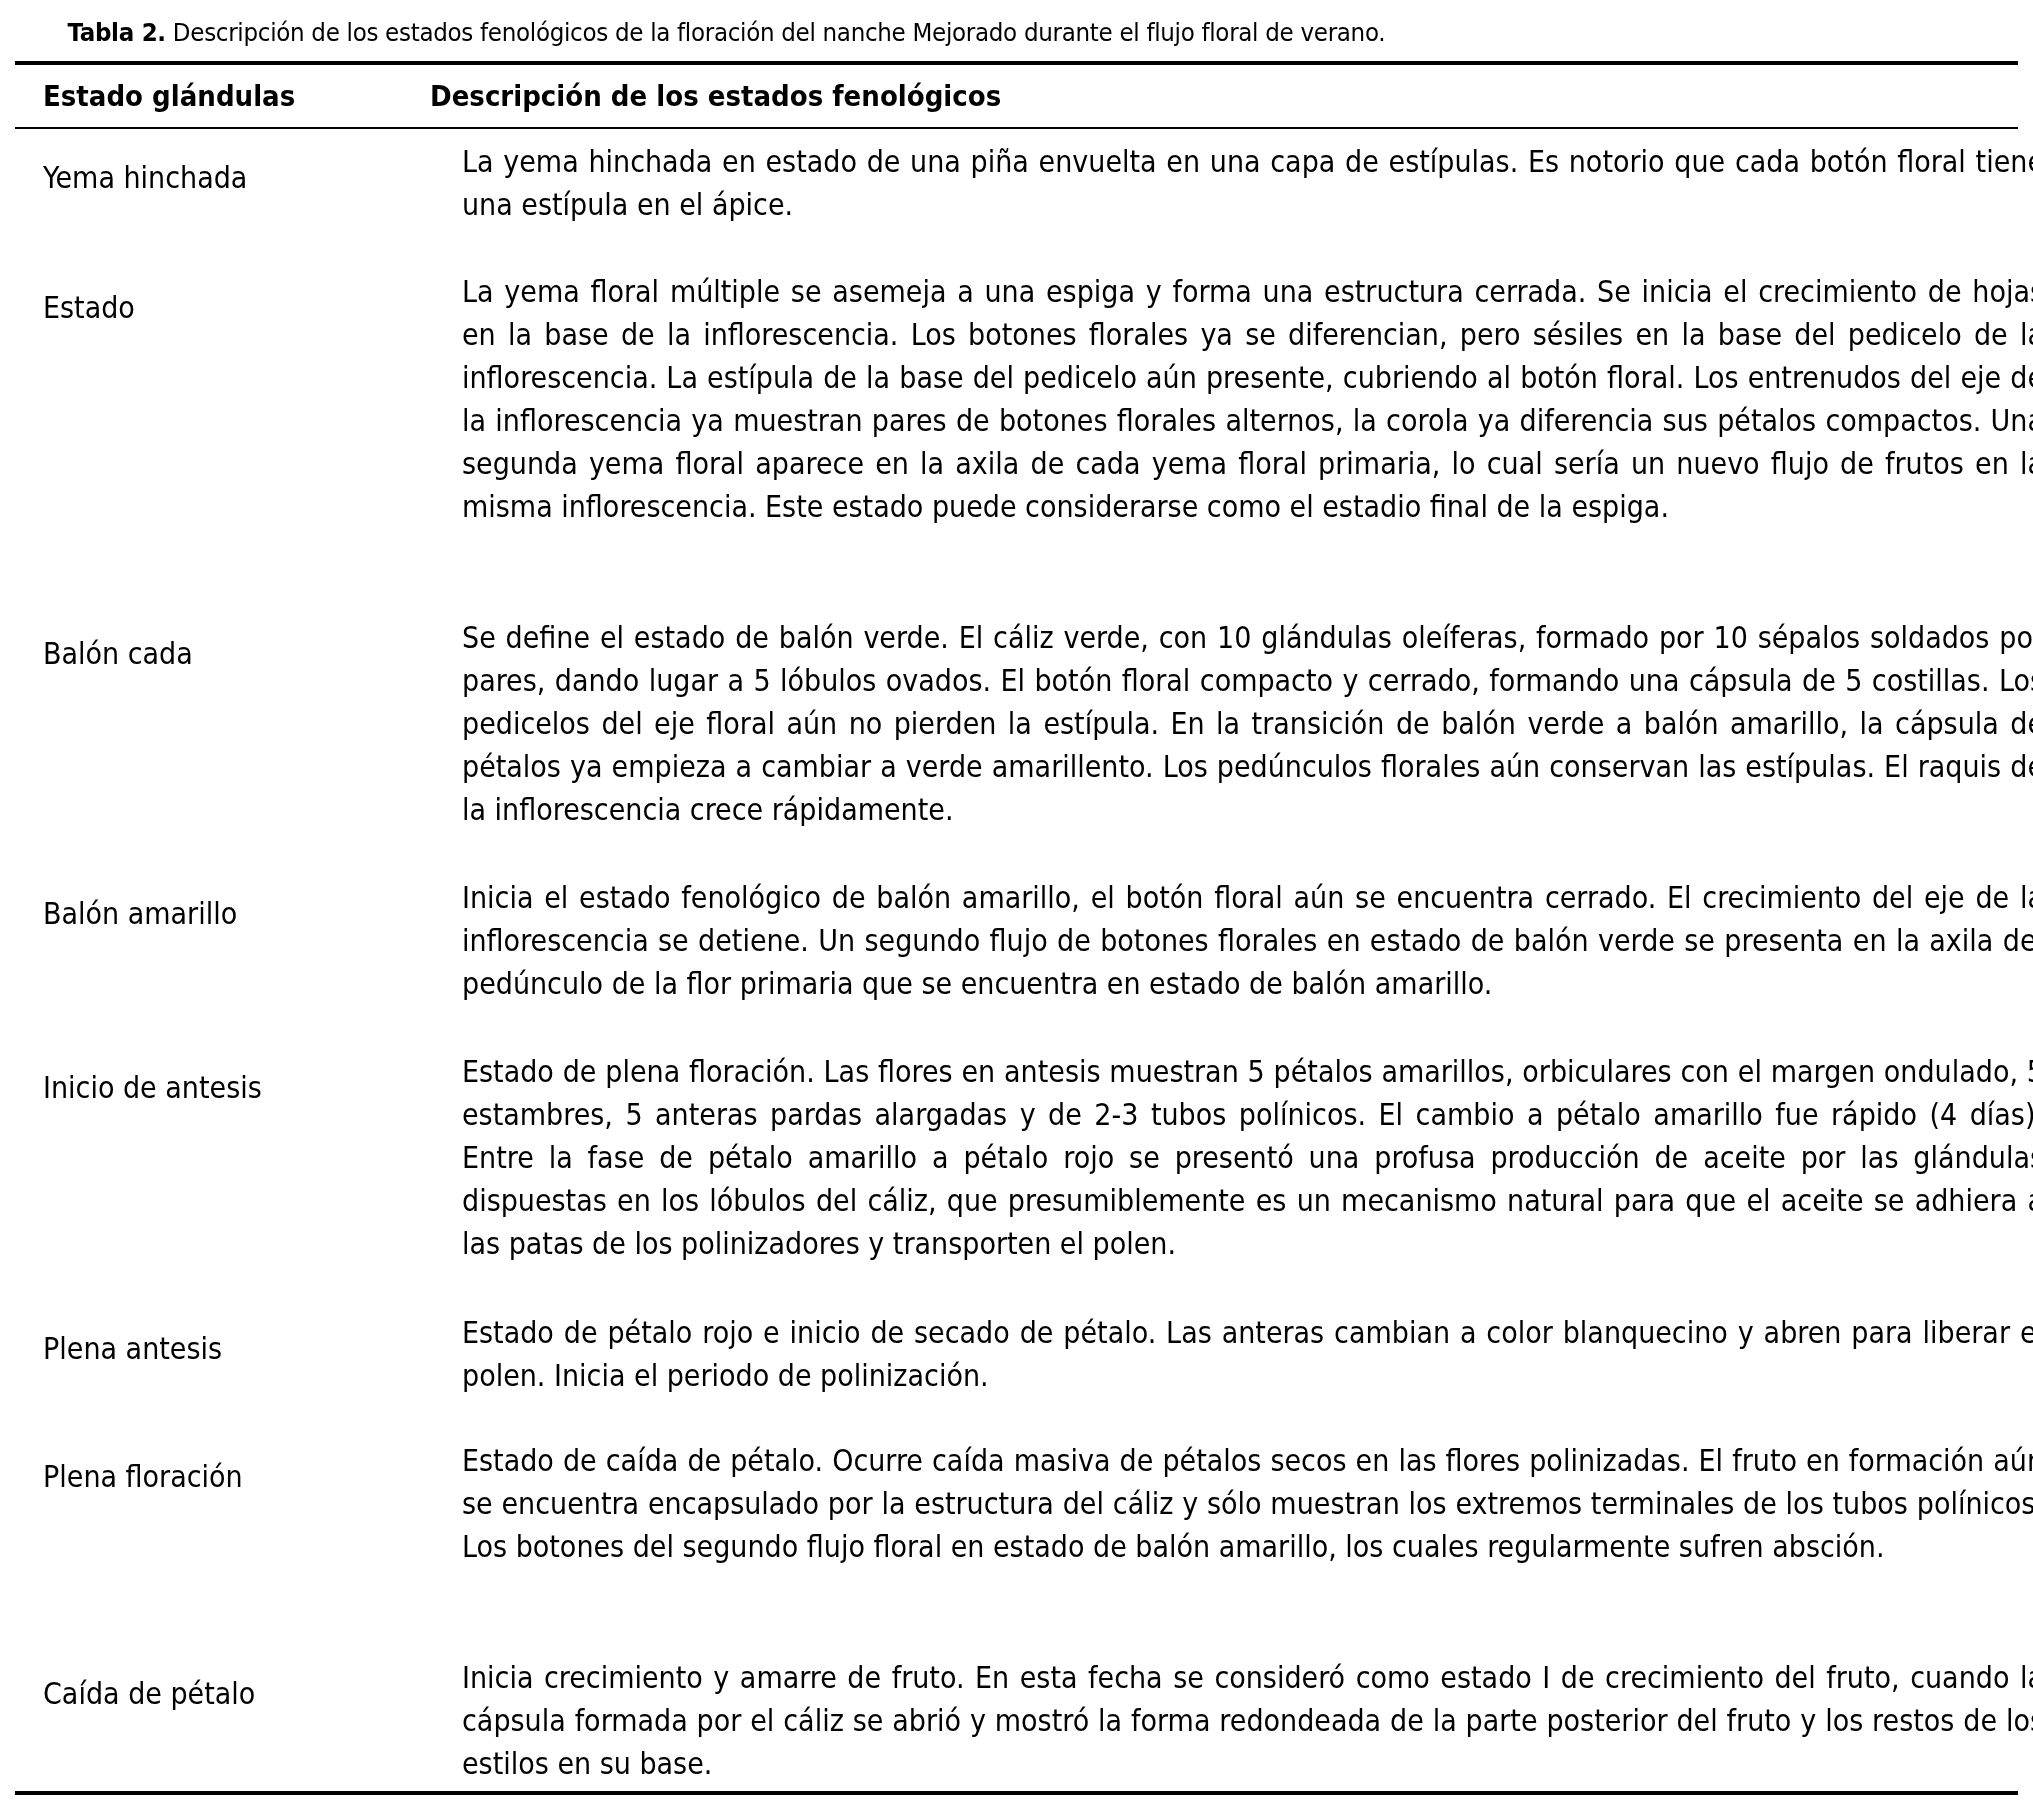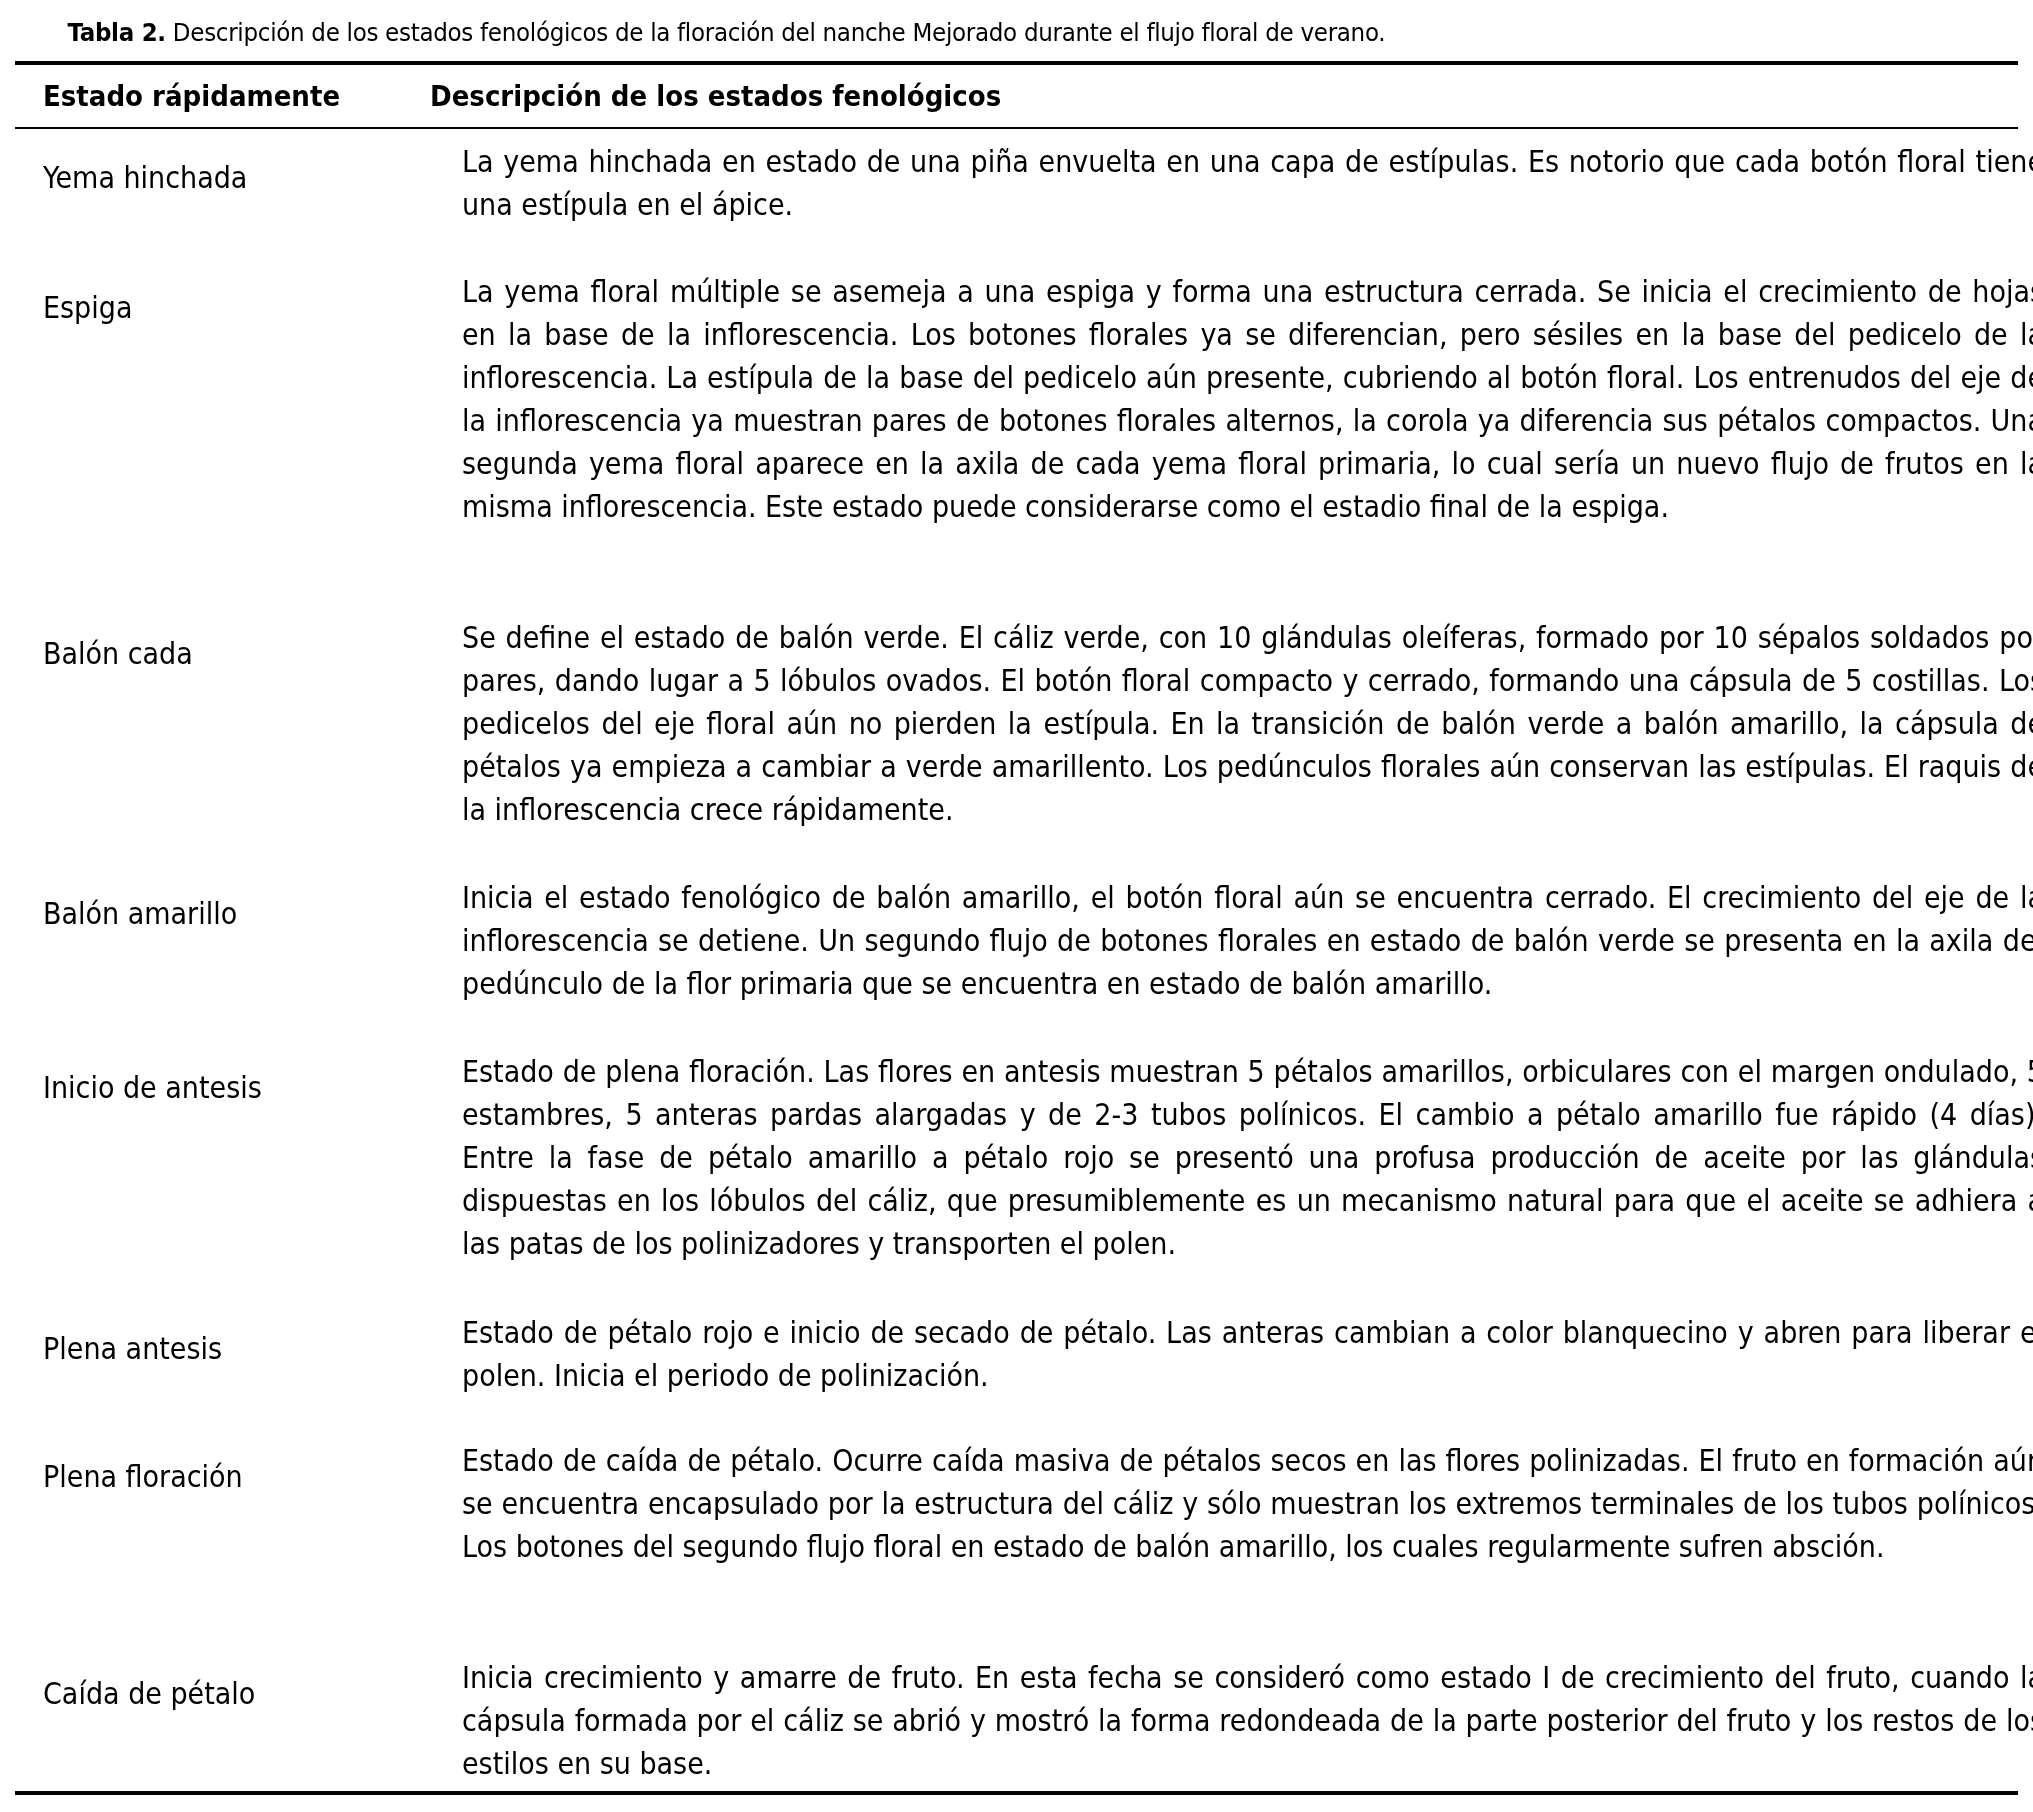--- a/index.html
+++ b/index.html
@@ -91,33 +91,33 @@
 
 <div class="page">
 
   <div class="caption">
     <span class="label">Tabla 2.</span><span> Descripción de los estados fenológicos de la floración del nanche Mejorado durante el flujo floral de verano.</span>
   </div>
 
   <div class="rule-thick" style="top:61px;"></div>
 
   <div class="header-row">
-    <div class="col1">Estado rápidamente</div>
+    <div class="col1">Estado glándulas</div>
     <div class="col2">Descripción de los estados fenológicos</div>
   </div>
 
   <div class="rule-thin" style="top:127px;"></div>
 
   <div class="row" style="top:140px;">
     <div class="state">Yema hinchada</div>
     <div class="desc">La yema hinchada en estado de una piña envuelta en una capa de estípulas. Es notorio que cada botón floral tiene una estípula en el ápice.</div>
   </div>
 
   <div class="row" style="top:270px;">
-    <div class="state">Espiga</div>
+    <div class="state">Estado</div>
     <div class="desc">La yema floral múltiple se asemeja a una espiga y forma una estructura cerrada. Se inicia el crecimiento de hojas en la base de la inflorescencia. Los botones florales ya se diferencian, pero sésiles en la base del pedicelo de la inflorescencia. La estípula de la base del pedicelo aún presente, cubriendo al botón floral. Los entrenudos del eje de la inflorescencia ya muestran pares de botones florales alternos, la corola ya diferencia sus pétalos compactos. Una segunda yema floral aparece en la axila de cada yema floral primaria, lo cual sería un nuevo flujo de frutos en la misma inflorescencia. Este estado puede considerarse como el estadio final de la espiga.</div>
   </div>
 
   <div class="row" style="top:616px;">
     <div class="state">Balón cada</div>
     <div class="desc">Se define el estado de balón verde. El cáliz verde, con 10 glándulas oleíferas, formado por 10 sépalos soldados por pares, dando lugar a 5 lóbulos ovados. El botón floral compacto y cerrado, formando una cápsula de 5 costillas. Los pedicelos del eje floral aún no pierden la estípula. En la transición de balón verde a balón amarillo, la cápsula de pétalos ya empieza a cambiar a verde amarillento. Los pedúnculos florales aún conservan las estípulas. El raquis de la inflorescencia crece rápidamente.</div>
   </div>
 
   <div class="row" style="top:876px;">
     <div class="state">Balón amarillo</div>

